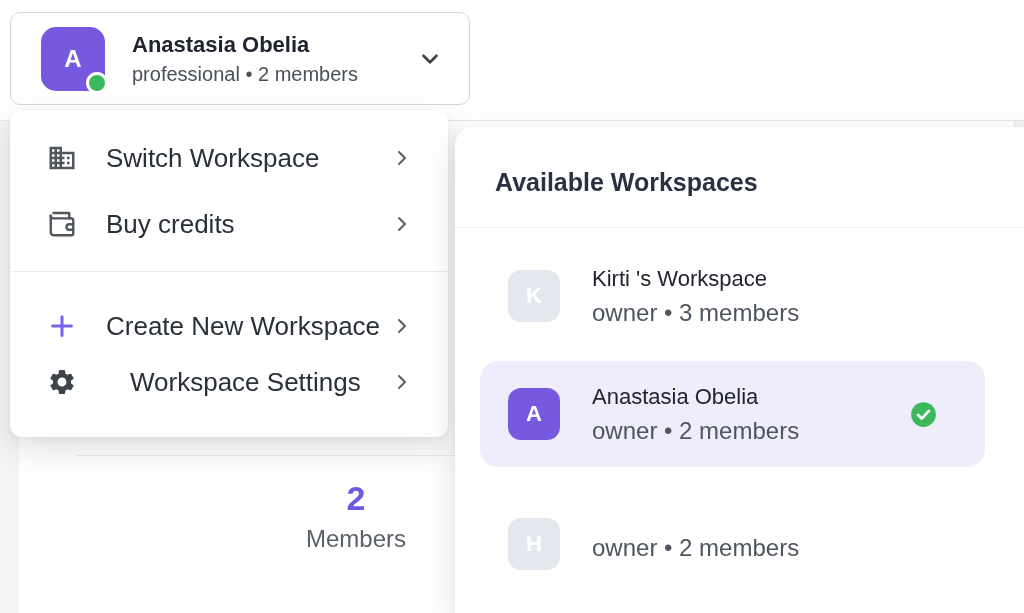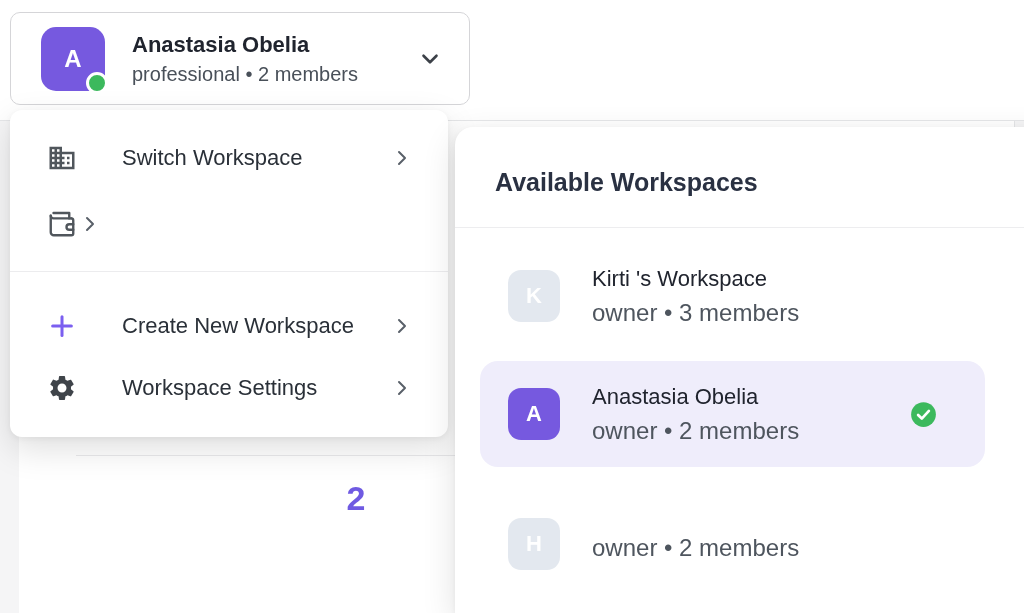--- a/index.html
+++ b/index.html
@@ -77,21 +77,21 @@
     border-radius: 12px;
     box-shadow: 0 12px 34px rgba(0,0,0,0.13), 0 2px 6px rgba(0,0,0,0.05);
   }
   .menu-item {
     position: absolute; left: 0; width: 100%; height: 64px;
     display: flex; align-items: center;
     padding: 0 34px 0 36px;
     cursor: pointer;
   }
   .mi-icon { width: 32px; height: 32px; flex: 0 0 auto; display: inline-flex; align-items: center; justify-content: center; }
-  .mi-label { margin-left: 44px; flex: 1; font-size: 22px; color: #2a3038; }
+  .mi-label { margin-left: 28px; flex: 1; font-size: 26px; color: #2a3038; }
   .mi-chev { display: inline-flex; color: #596069; }
   .menu-divider {
     position: absolute; left: 0; top: 161px; width: 100%; height: 1px;
     background: #ececee;
   }
   
   .avail-panel {
     position: absolute; left: 455px; top: 127px; width: 628px; height: 486px;
     background: #ffffff;
     border-radius: 18px 18px 0 0;
@@ -130,20 +130,21 @@
 
 <div id="stage">
 
   <div class="page-body"></div>
   <div class="page-card"></div>
   <div class="page-header-line"></div>
   <div class="right-strip-line"></div>
   <div class="stat-divider"></div>
   <div class="stat-block">
     <div class="stat-value">2</div>
+    <div class="stat-label">Members</div>
   </div>
 
   <div class="ws-card">
     <div class="avatar-wrap">
       <div class="avatar">A</div>
       <div class="presence-dot"></div>
     </div>
     <div class="ws-card-text">
       <div class="ws-card-name">Anastasia Obelia</div>
       <div class="ws-card-sub">professional • 2 members</div>
@@ -173,20 +174,21 @@
 
     <div class="menu-item" style="top:82px;">
       <span class="mi-icon">
         <svg width="30" height="30" viewBox="0 0 24 24" fill="none" stroke="#50565c" stroke-width="1.9" stroke-linecap="round" stroke-linejoin="round">
             <path d="M19.5 7.5H5.2A2.2 2.2 0 0 1 3 5.3"></path>
             <path d="M5.2 3.2h12.6v4.3"></path>
             <path d="M3 5.3v13.2a2.5 2.5 0 0 0 2.5 2.5h14a1.5 1.5 0 0 0 1.5-1.5V9a1.5 1.5 0 0 0-1.5-1.5"></path>
             <path d="M21 12.2h-3.2a2.2 2.2 0 0 0 0 4.4H21"></path>
           </svg>
       </span>
+      <span class="mi-label">Buy credits</span>
       <span class="mi-chev">
         <svg width="24" height="24" viewBox="0 0 24 24" fill="none" stroke="currentColor" stroke-width="2" stroke-linecap="round" stroke-linejoin="round">
             <polyline points="9 6 15 12 9 18"></polyline>
           </svg>
       </span>
     </div>
 
     <div class="menu-divider"></div>
 
     <div class="menu-item" style="top:184px;">
@@ -197,21 +199,21 @@
           </svg>
       </span>
       <span class="mi-label">Create New Workspace</span>
       <span class="mi-chev">
         <svg width="24" height="24" viewBox="0 0 24 24" fill="none" stroke="currentColor" stroke-width="2" stroke-linecap="round" stroke-linejoin="round">
             <polyline points="9 6 15 12 9 18"></polyline>
           </svg>
       </span>
     </div>
 
-    <div class="menu-item" style="top:246px;">
+    <div class="menu-item" style="top:240px;gap:24px;">
       <span class="mi-icon">
         <svg width="30" height="30" viewBox="0 0 24 24" fill="#3f444a">
             <path d="M19.14 12.94c.04-.3.06-.61.06-.94 0-.32-.02-.64-.07-.94l2.03-1.58c.18-.14.23-.41.12-.61l-1.92-3.32c-.12-.22-.37-.29-.59-.22l-2.39.96c-.5-.38-1.03-.7-1.62-.94l-.36-2.54c-.04-.24-.24-.41-.48-.41h-3.84c-.24 0-.43.17-.47.41l-.36 2.54c-.59.24-1.13.57-1.62.94l-2.39-.96c-.22-.08-.47 0-.59.22L2.74 8.87c-.12.21-.08.47.12.61l2.03 1.58c-.05.3-.09.63-.09.94s.02.64.07.94l-2.03 1.58c-.18.14-.23.41-.12.61l1.92 3.32c.12.22.37.29.59.22l2.39-.96c.5.38 1.03.7 1.62.94l.36 2.54c.05.24.24.41.48.41h3.84c.24 0 .44-.17.47-.41l.36-2.54c.59-.24 1.13-.56 1.62-.94l2.39.96c.22.08.47 0 .59-.22l1.92-3.32c.12-.22.07-.47-.12-.61l-2.01-1.58zM12 15.6c-1.98 0-3.6-1.62-3.6-3.6s1.62-3.6 3.6-3.6 3.6 1.62 3.6 3.6-1.62 3.6-3.6 3.6z"></path>
           </svg>
       </span>
       <span class="mi-label">Workspace Settings</span>
       <span class="mi-chev">
         <svg width="24" height="24" viewBox="0 0 24 24" fill="none" stroke="currentColor" stroke-width="2" stroke-linecap="round" stroke-linejoin="round">
             <polyline points="9 6 15 12 9 18"></polyline>
           </svg>

